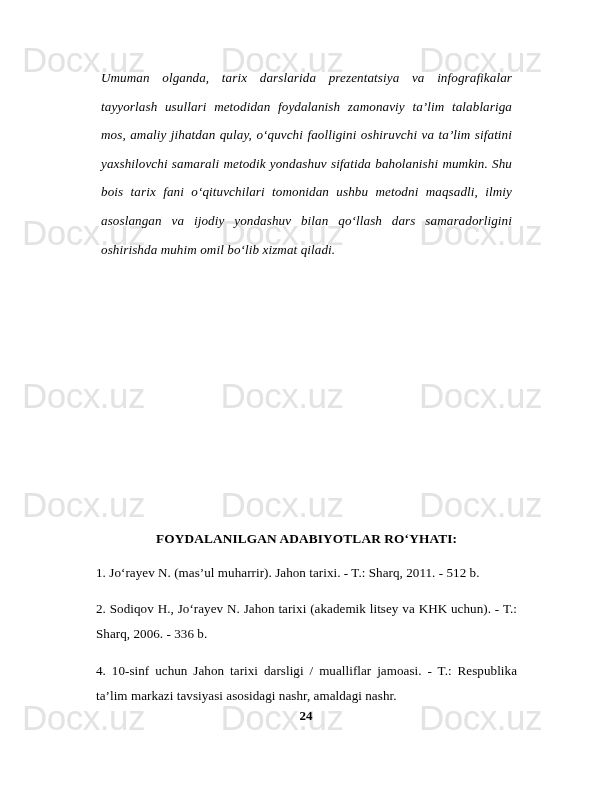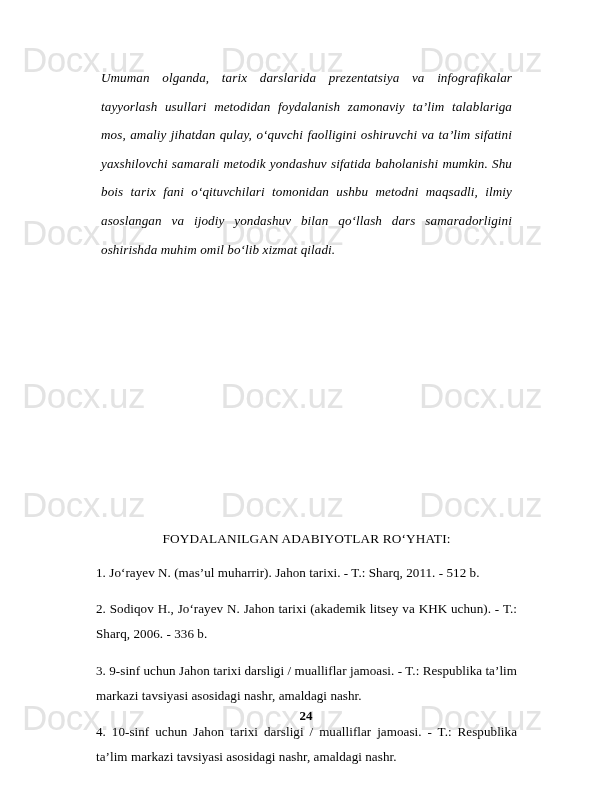--- a/index.html
+++ b/index.html
@@ -60,21 +60,21 @@
     line-height: 28.6px;
     text-align: justify;
     text-indent: 0;
     letter-spacing: 0.1px;
     font-style: italic;
   }
 
   h1.ref-heading {
     margin: 0;
     font-size: 13.3px;
-    font-weight: normal;
+    font-weight: bold;
     text-align: center;
     letter-spacing: 0.15px;
     line-height: 20px;
   }
 
   p.ref-item {
     margin: 11px;
     font-size: 13.1px;
     line-height: 25.2px;
     text-align: justify;
@@ -131,19 +131,18 @@
 
   <div class="content" style="top:48px;">
     <p class="body-para">Umuman olganda, tarix darslarida prezentatsiya va infografikalar tayyorlash usullari metodidan foydalanish zamonaviy ta’lim talablariga mos, amaliy jihatdan qulay, o‘quvchi faolligini oshiruvchi va ta’lim sifatini yaxshilovchi samarali metodik yondashuv sifatida baholanishi mumkin. Shu bois tarix fani o‘qituvchilari tomonidan ushbu metodni maqsadli, ilmiy asoslangan va ijodiy yondashuv bilan qo‘llash dars samaradorligini oshirishda muhim omil bo‘lib xizmat qiladi.</p>
   </div>
 
   <div class="content" style="top:529px;">
     <h1 class="ref-heading">FOYDALANILGAN ADABIYOTLAR RO‘YHATI:</h1>
 
     <p class="ref-item">1. Jo‘rayev N. (mas’ul muharrir). Jahon tarixi. - T.: Sharq, 2011. - 512 b.</p>
     <p class="ref-item">2. Sodiqov H., Jo‘rayev N. Jahon tarixi (akademik litsey va KHK uchun). - T.: Sharq, 2006. - 336 b.</p>
-    <p class="ref-item">3. 9-sinf uchun Jahon tarixi darsligi / mualliflar jamoasi. - T.: Respublika ta’lim markazi tavsiyasi asosidagi nashr, amaldagi nashr.</p>
     <p class="ref-item">4. 10-sinf uchun Jahon tarixi darsligi / mualliflar jamoasi. - T.: Respublika ta’lim markazi tavsiyasi asosidagi nashr, amaldagi nashr.</p>
   </div>
 
   <div class="page-number" style="top:708px;font-weight:bold;">24</div>
 
 </div>
 
 </body></html>

